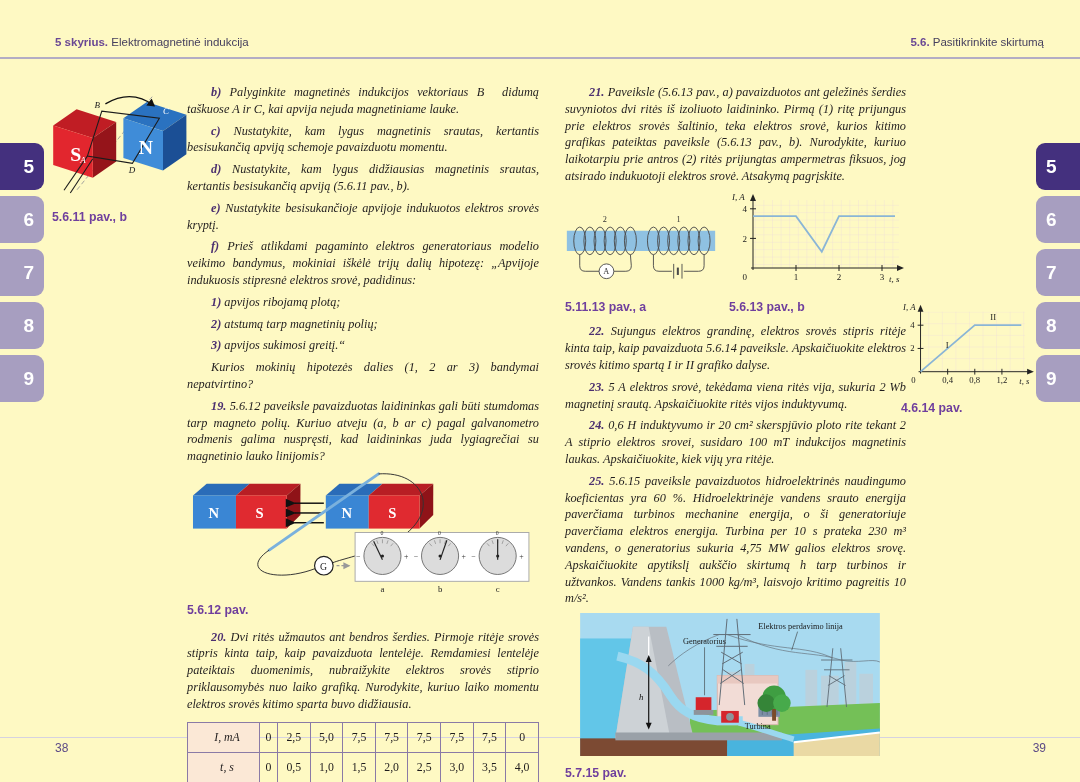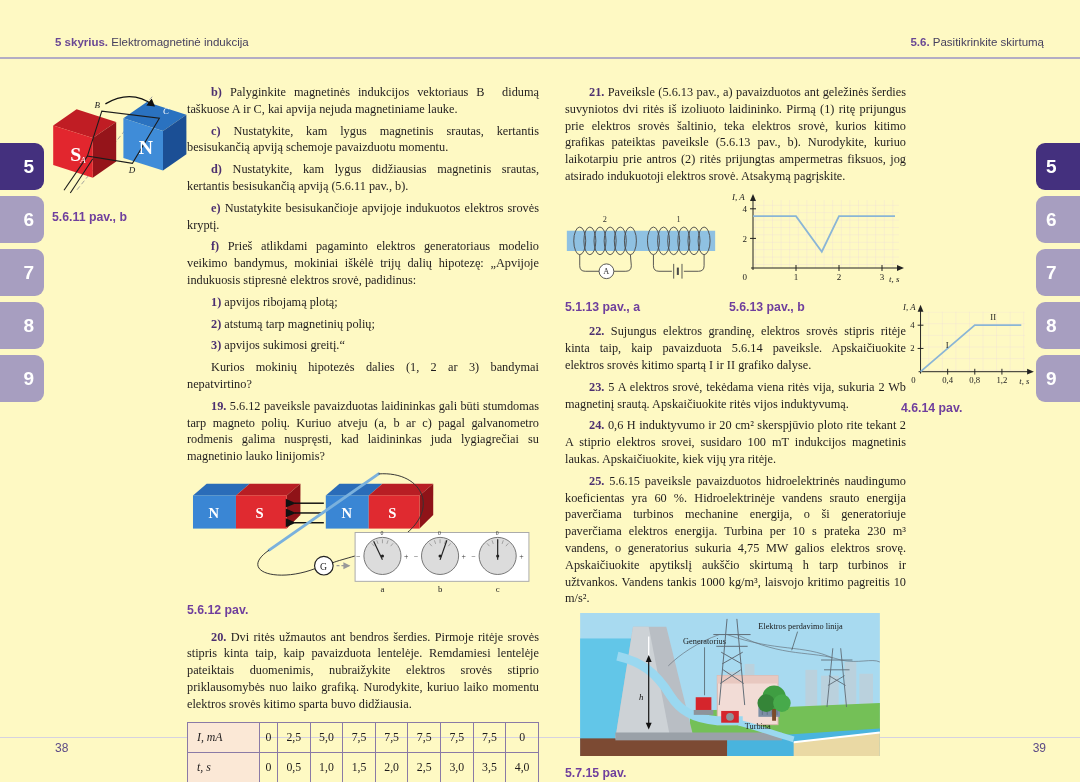--- a/index.html
+++ b/index.html
@@ -17,36 +17,36 @@
   .tab{position:absolute;width:44px;height:47px;line-height:47px;font-family:"Liberation Sans",sans-serif;
        font-weight:bold;font-size:19px;color:#fff;box-sizing:border-box;}
   .tab.l{left:0;border-radius:0 9px 9px 0;text-align:right;padding-right:10px;}
   .tab.r{left:1036px;border-radius:9px 0 0 9px;text-align:left;padding-left:10px;}
   .tab.active{background:#44307e;}
   .tab.idle{background:#a79ec0;}
   
   .col{position:absolute;font-size:12.3px;line-height:16.8px;text-align:justify;}
   .col-left{left:187px;top:84px;width:352px;}
   .col-right{left:565px;top:84px;width:341px;}
-  .para{margin:0 0 5px 0;text-indent:24px;}
+  .para{margin:0 0 5px 0;text-indent:24px;font-style:italic;}
   .plabel{font-weight:bold;color:#4c3070;}
   .caption{font-family:"Liberation Sans",sans-serif;font-weight:bold;font-size:12.3px;color:#6f3f9d;}
   .figblock{margin:4px 0 6px 0;}
   .figrow{display:flex;gap:12px;align-items:flex-end;margin:2px 0 2px 0;}
   .figcell .caption{display:block;margin-top:4px;}
   
   .fig5611{position:absolute;left:46px;top:84px;width:150px;}
   .fig5611 .caption{display:block;margin-top:12px;margin-left:6px;}
   
   .fig5614{position:absolute;left:901px;top:300px;width:136px;}
   .fig5614 .caption{display:block;margin-top:4px;}
   
   table.dtable{border-collapse:collapse;width:100%;margin-top:9px;}
   table.dtable td{border:1px solid #8a7aa6;text-align:center;font-size:11.8px;height:29px;padding:0 2px;}
-  table.dtable td.hd{background:#fbe8d6;text-align:left;padding-left:9px;font-style:italic;width:60px;}
+  table.dtable td.hd{background:#fbe8d6;text-align:center;padding-left:9px;font-style:italic;width:60px;}
   svg text{font-family:"Liberation Serif",serif;}
 </style>
 </head>
 <body>
 
 <div class="page">
 
   <div class="hdr hdr-left"><b>5 skyrius.</b><span> Elektromagnetinė indukcija</span></div>
   <div class="hdr hdr-right"><b>5.6.</b><span> Pasitikrinkite skirtumą</span></div>
   <div class="rule-top"></div>
@@ -259,21 +259,21 @@
           <path d="M 16,46 L 16,58 Q 16,64 22,64 L 37,64" fill="none" stroke="#4a4a4a" stroke-width="1"></path>
           <path d="M 53,64 L 66,64 Q 72,64 72,58 L 71,46" fill="none" stroke="#4a4a4a" stroke-width="1"></path>
           <circle cx="45" cy="64" r="8" fill="#fff" stroke="#4a4a4a" stroke-width="1"></circle>
           <text x="41.5" y="67.5" font-size="9" fill="#333">A</text>
           <path d="M 96,46 L 96,58 Q 96,64 102,64 L 116,64" fill="none" stroke="#4a4a4a" stroke-width="1"></path>
           <line x1="118" y1="56" x2="118" y2="72" stroke="#4a4a4a" stroke-width="1"></line>
           <line x1="122.5" y1="60" x2="122.5" y2="68" stroke="#4a4a4a" stroke-width="2.2"></line>
           <line x1="127" y1="56" x2="127" y2="72" stroke="#4a4a4a" stroke-width="1"></line>
           <path d="M 129,64 L 145,64 Q 151,64 151,58 L 151,46" fill="none" stroke="#4a4a4a" stroke-width="1"></path>
         </svg>
-        <span class="caption">5.1.13 pav., a</span>
+        <span class="caption">5.11.13 pav., a</span>
       </div>
       <div class="figcell">
         <svg width="178" height="100" viewBox="0 0 178 100">
           <defs>
             <pattern id="g13b" width="8.6" height="7.4" patternUnits="userSpaceOnUse">
               <path d="M 8.6 0 L 0 0 0 7.4" fill="none" stroke="#ecdcda" stroke-width="0.7"></path>
             </pattern>
           </defs>
           <rect x="24" y="10" width="146" height="68" fill="url(#g13b)"></rect>
           <line x1="24" y1="80" x2="24" y2="9" stroke="#222" stroke-width="1"></line>

